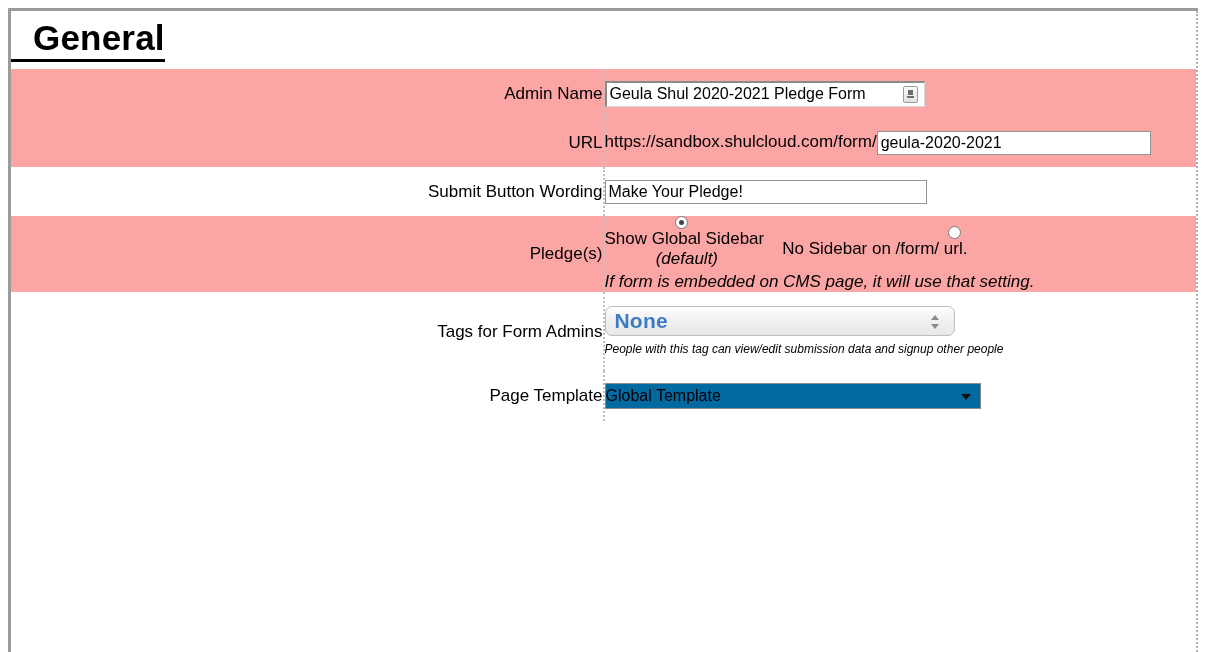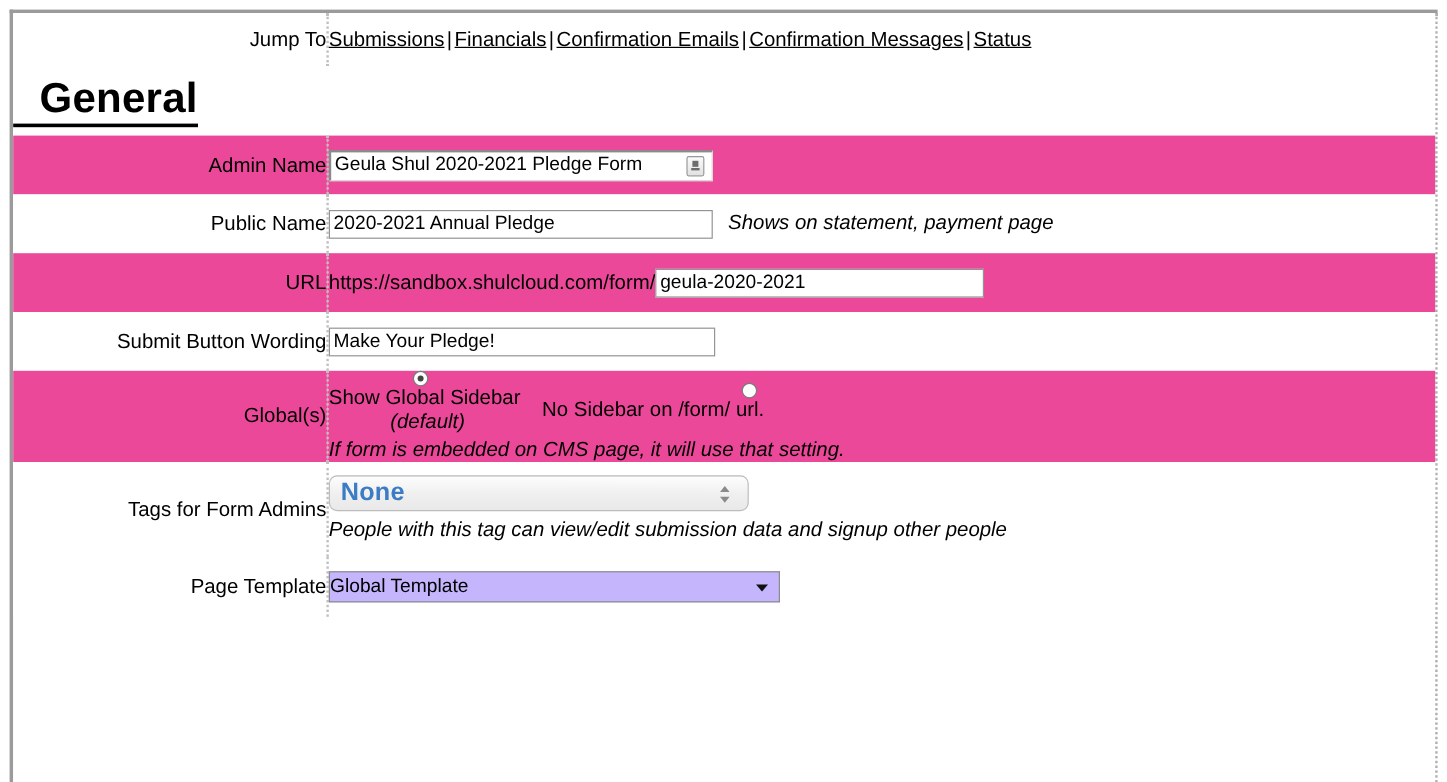--- a/index.html
+++ b/index.html
@@ -59,21 +59,21 @@
     vertical-align: middle;
     box-sizing: border-box;
     line-height: 1.25;
   }
   td.value-cell {
     padding-left: 12px;
     box-sizing: border-box;
     vertical-align: middle;
   }
 
-  tr.striped td { background: #ec4899; }
+  tr.striped td { background: #fca5a5; }
   tr.plain td   { background: #ffffff; }
 
   
   .jumpto-row td { height: 44px; }
   .jumpto-links a {
     color: #000;
     text-decoration: underline;
     font-size: 17px;
   }
   .jumpto-links .sep {
@@ -236,31 +236,31 @@
   .fancy-select .fs-arrows .up {
     top: 1px;
     border-bottom: 5px solid #8a8a8a;
   }
   .fancy-select .fs-arrows .dn {
     bottom: 1px;
     border-top: 5px solid #8a8a8a;
   }
   .tag-hint {
     font-style: italic;
-    font-size: 17px;
+    font-size: 12px;
     margin-top: 6px;
   }
 
   
   .plain-select {
     position: relative;
     width: 376px;
     height: 26px;
     border: 1px solid #8c8c8c;
-    background: #c4b5fd;
+    background: #0369a1;
     box-sizing: border-box;
     display: flex;
     align-items: center;
     padding-left: 0;
   }
   .plain-select .ps-text { font-size: 16px; color: #000; }
   .plain-select .ps-arrow {
     position: absolute;
     right: 9px;
     top: 10px;
@@ -272,59 +272,40 @@
 </style>
 </head>
 <body>
 
 <div id="page-frame">
   <div id="inner">
 
     <table class="form-table">
       <tbody>
 
-        <tr class="plain jumpto-row">
-          <td class="label-cell">
-            <span>Jump To</span>
-          </td>
-          <td class="value-cell">
-            <span class="jumpto-links">
-              <a href="#">Submissions</a><span class="sep">|</span><a href="#">Financials</a><span class="sep">|</span><a href="#">Confirmation Emails</a><span class="sep">|</span><a href="#">Confirmation Messages</a><span class="sep">|</span><a href="#">Status</a>
-            </span>
-          </td>
-        </tr>
 
         <tr class="plain heading-row">
           <td colspan="2" style="border-right:none;">
             <h1 class="page-title">General</h1>
           </td>
         </tr>
 
 
         <tr class="striped row-admin">
           <td class="label-cell">
             <span>Admin Name</span>
           </td>
           <td class="value-cell">
             <span class="admin-wrap">
               <input class="txt admin-name" type="text" value="Geula Shul 2020-2021 Pledge Form" style="">
               <span class="admin-spin"></span>
             </span>
           </td>
         </tr>
 
-        <tr class="plain row-public">
-          <td class="label-cell">
-            <span>Public Name</span>
-          </td>
-          <td class="value-cell">
-            <input class="txt public-name" type="text" value="2020-2021 Annual Pledge" style="">
-            <span class="hint-italic">Shows on statement, payment page</span>
-          </td>
-        </tr>
 
         <tr class="striped row-url">
           <td class="label-cell">
             <span>URL</span>
           </td>
           <td class="value-cell">
             <span class="url-prefix">https://sandbox.shulcloud.com/form/</span><input class="txt url-slug" type="text" value="geula-2020-2021" style="">
           </td>
         </tr>
 
@@ -332,21 +313,21 @@
           <td class="label-cell">
             <span>Submit Button Wording</span>
           </td>
           <td class="value-cell">
             <input class="txt submit-word" type="text" value="Make Your Pledge!" style="">
           </td>
         </tr>
 
         <tr class="striped row-sidebar">
           <td class="label-cell">
-            <span>Global(s)</span>
+            <span>Pledge(s)</span>
           </td>
           <td class="value-cell">
             <div class="radio-line">
               <label class="opt">
                 <span class="rb checked"></span>
                 <span>Show Global Sidebar</span>
                 <i style="margin-left:5px;">(default)</i>
               </label>
               <label class="opt">
                 <span class="rb"></span>

